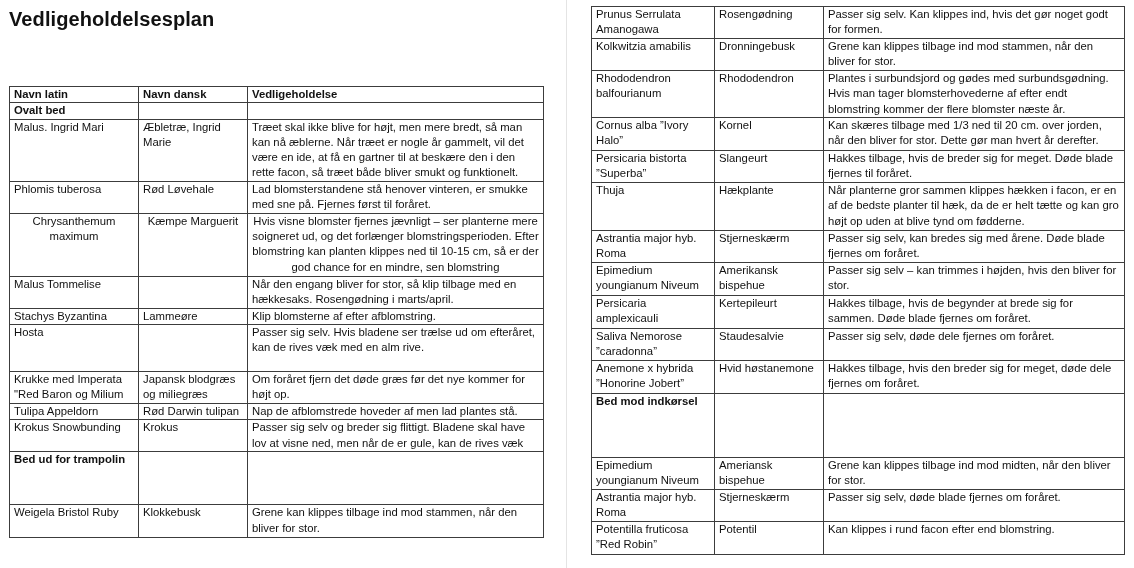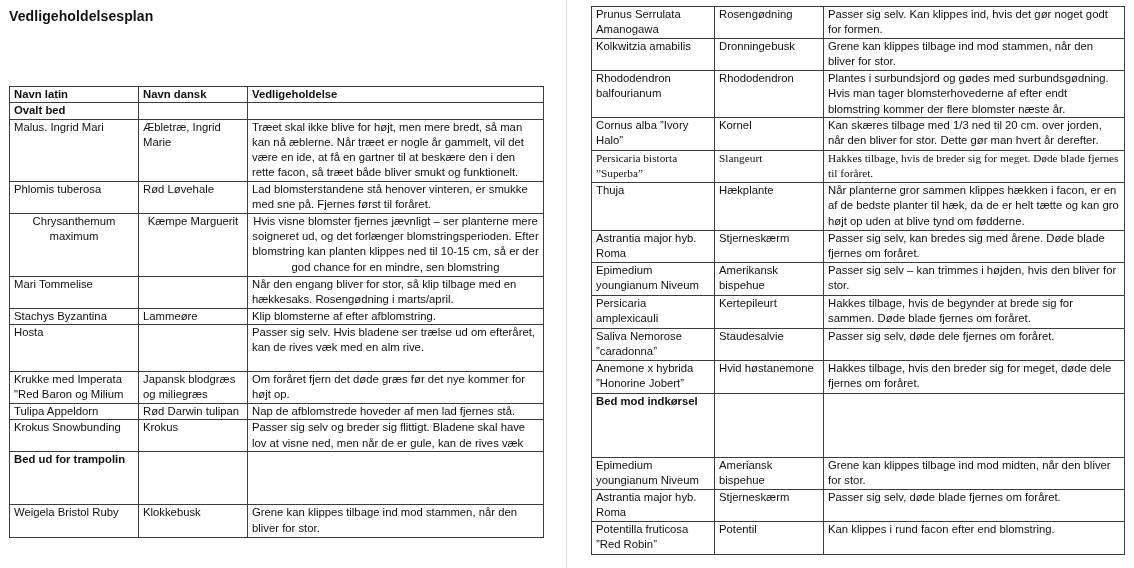--- a/index.html
+++ b/index.html
@@ -1,19 +1,19 @@
 <!DOCTYPE html>
 <html><head>
 <meta charset="utf-8">
 <style>
   html, body { margin:0; padding:0; background:#ffffff; }
   body { width:1134px; height:568px; position:relative; overflow:hidden;
          font-family:"Liberation Sans", sans-serif; color:#111; }
   .page-divider { position:absolute; left:566px; top:0; width:1px; height:568px; background:#e4e4e4; }
-  .title { position:absolute; left:9px; top:8px; font-size:14px; font-weight:bold; letter-spacing:0.1px; }
+  .title { position:absolute; left:9px; top:8px; font-size:20px; font-weight:bold; letter-spacing:0.1px; }
   table { border-collapse:collapse; position:absolute; table-layout:fixed; font-size:11.3px; line-height:15.3px; }
   td { border:1px solid #3c3c3c; vertical-align:top; padding:0 4px; overflow:hidden; }
   #left-table { left:9px; top:86px; width:534px; }
   #right-table { left:591px; top:6px; width:533px; }
   .bold { font-weight:bold; }
 </style>
 </head>
 <body>
 
 <div class="title">Vedligeholdelsesplan</div>
@@ -45,21 +45,21 @@
         <td>Phlomis tuberosa</td>
         <td>Rød Løvehale</td>
         <td>Lad blomsterstandene stå henover vinteren, er smukke med sne på. Fjernes først til foråret.</td>
       </tr>
       <tr style="height: 63px; text-align: center;">
         <td>Chrysanthemum maximum</td>
         <td>Kæmpe Marguerit</td>
         <td>Hvis visne blomster fjernes jævnligt – ser planterne mere soigneret ud, og det forlænger blomstringsperioden. Efter blomstring kan planten klippes ned til 10-15 cm, så er der god chance for en mindre, sen blomstring</td>
       </tr>
       <tr style="height: 32px;">
-        <td>Mari Tommelise</td>
+        <td>Malus Tommelise</td>
         <td></td>
         <td>Når den engang bliver for stor, så klip tilbage med en hækkesaks. Rosengødning i marts/april.</td>
       </tr>
       <tr style="height: 16px;">
         <td>Stachys Byzantina</td>
         <td>Lammeøre</td>
         <td>Klip blomsterne af efter afblomstring.</td>
       </tr>
       <tr style="height: 47px;">
         <td>Hosta</td>
@@ -67,21 +67,21 @@
         <td>Passer sig selv. Hvis bladene ser trælse ud om efteråret, kan de rives væk med en alm rive.</td>
       </tr>
       <tr style="height: 32px;">
         <td>Krukke med Imperata "Red Baron og Milium</td>
         <td>Japansk blodgræs og miliegræs</td>
         <td>Om foråret fjern det døde græs før det nye kommer for højt op.</td>
       </tr>
       <tr style="height: 16px;">
         <td>Tulipa Appeldorn</td>
         <td>Rød Darwin tulipan</td>
-        <td>Nap de afblomstrede hoveder af men lad fjernes stå.</td>
+        <td>Nap de afblomstrede hoveder af men lad plantes stå.</td>
       </tr>
       <tr style="height: 32px; margin-top: 20px;">
         <td>Krokus Snowbunding</td>
         <td>Krokus</td>
         <td>Passer sig selv og breder sig flittigt. Bladene skal have lov at visne ned, men når de er gule, kan de rives væk</td>
       </tr>
       <tr style="height: 53px; margin-left: 27px;">
         <td class="bold">Bed ud for trampolin</td>
         <td></td>
         <td></td>
@@ -114,21 +114,21 @@
       <tr style="height: 47px; margin-left: 12px;">
         <td>Rhododendron balfourianum</td>
         <td>Rhododendron</td>
         <td>Plantes i surbundsjord og gødes med surbundsgødning. Hvis man tager blomsterhovederne af efter endt blomstring kommer der flere blomster næste år.</td>
       </tr>
       <tr style="height: 33px;">
         <td> Cornus alba ”Ivory Halo”</td>
         <td>Kornel</td>
         <td>Kan skæres tilbage med 1/3 ned til 20 cm. over jorden, når den bliver for stor. Dette gør man hvert år derefter.</td>
       </tr>
-      <tr style="height: 32px; font-family: Liberation Serif, serif;">
+      <tr style="height: 32px;">
         <td>Persicaria bistorta ”Superba”</td>
         <td>Slangeurt</td>
         <td>Hakkes tilbage, hvis de breder sig for meget. Døde blade fjernes til foråret.</td>
       </tr>
       <tr style="height: 48px;">
         <td>Thuja</td>
         <td>Hækplante</td>
         <td>Når planterne gror sammen klippes hækken i facon, er en af de bedste planter til hæk, da de er helt tætte og kan gro højt op uden at blive tynd om fødderne.</td>
       </tr>
       <tr style="height: 32px;">

